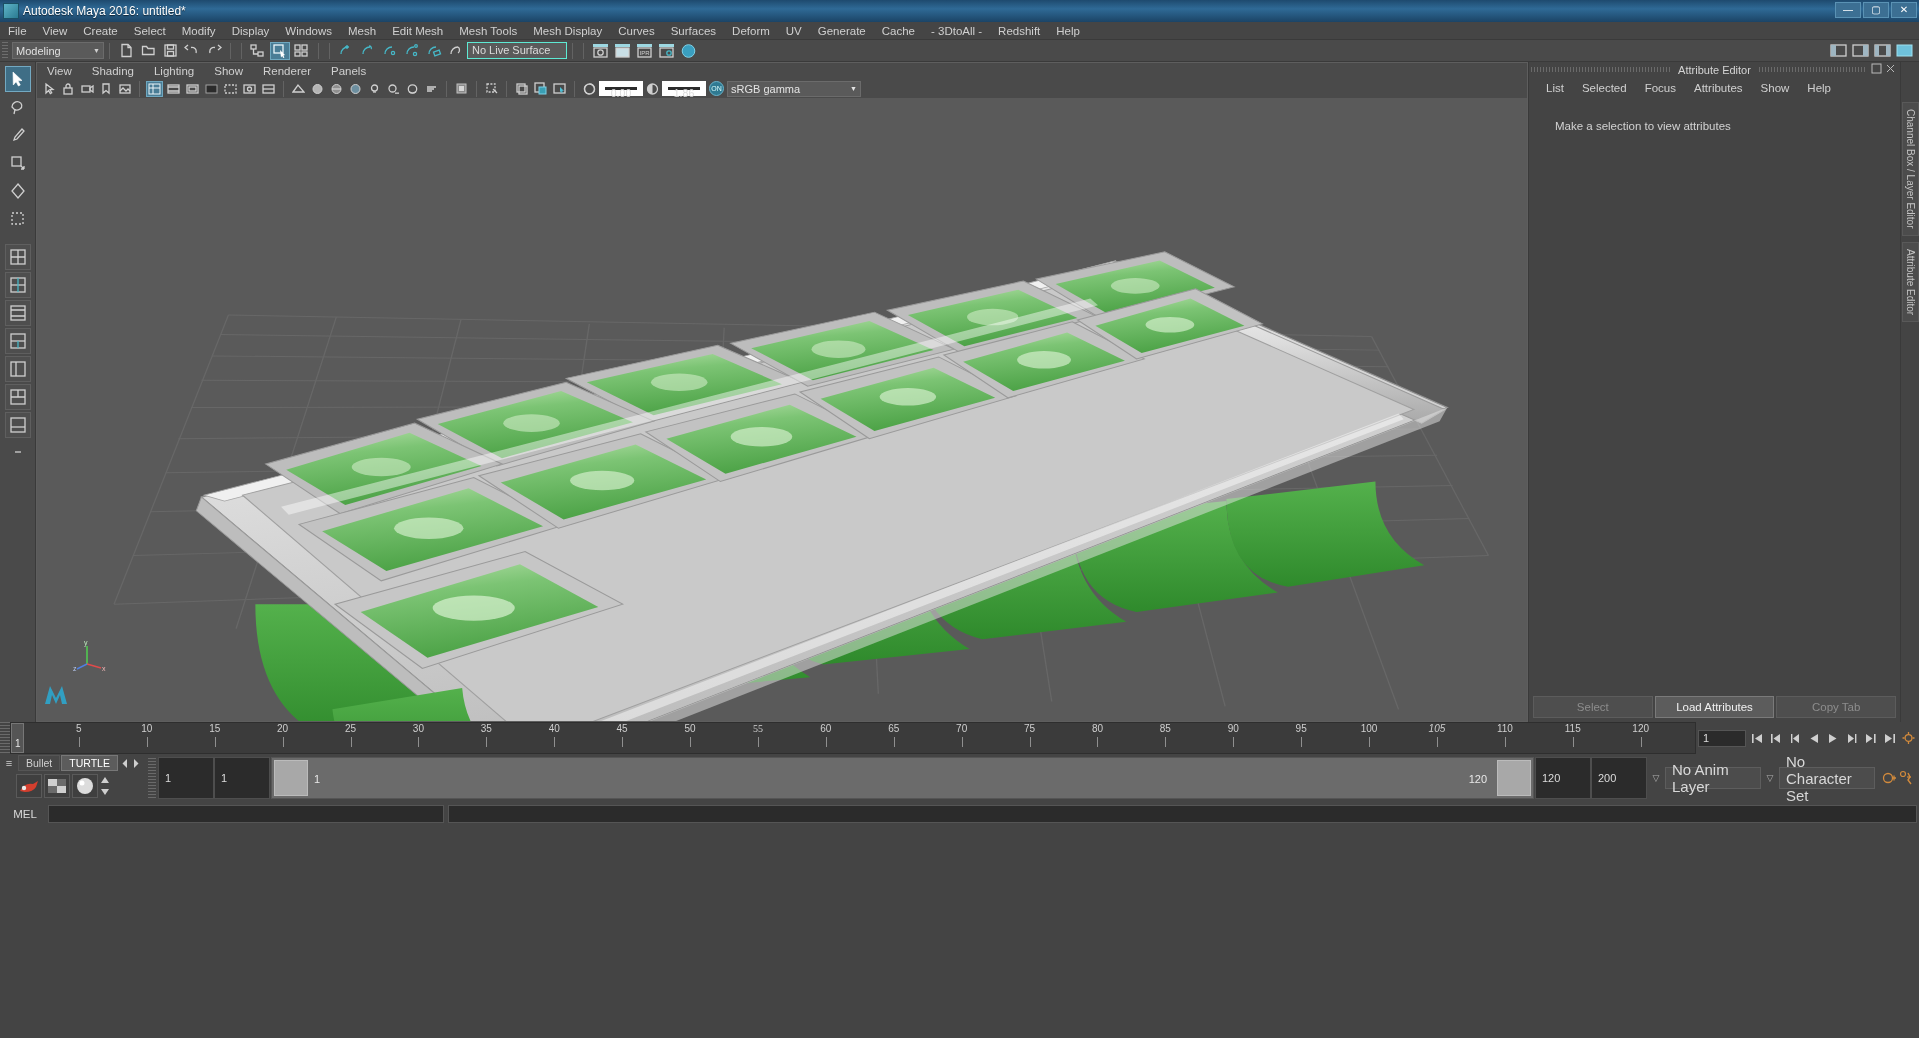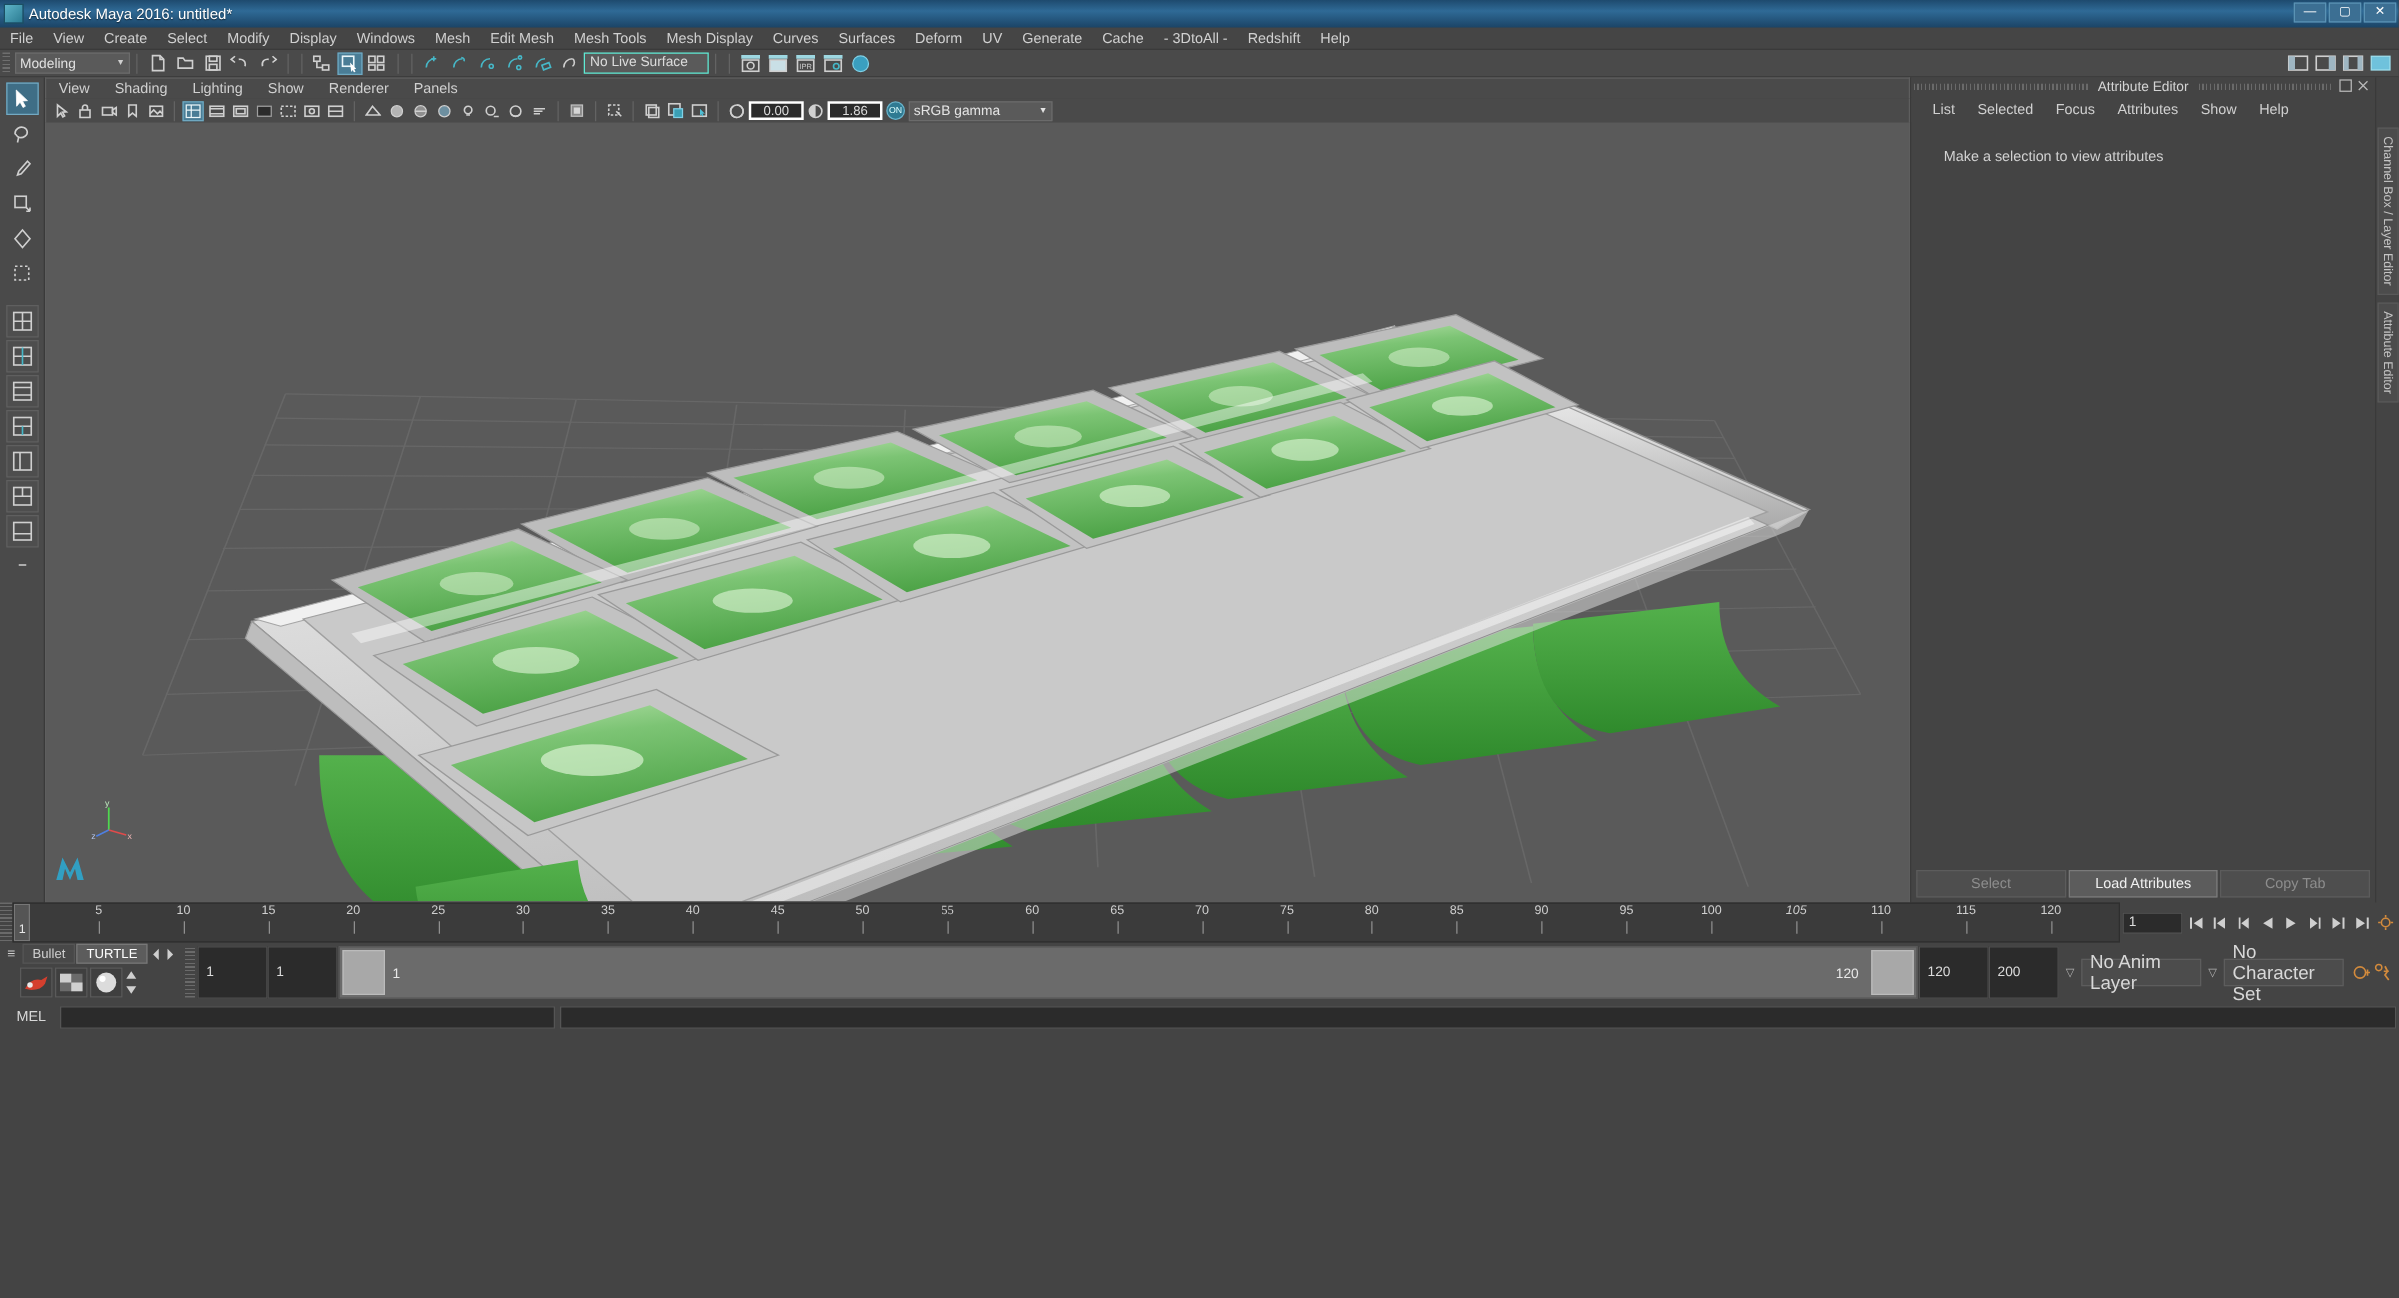--- a/index.html
+++ b/index.html
@@ -95,25 +95,25 @@
     padding: 0 10px; font-size: 11.5px; color: #d0d0d0; line-height: 17px;
   }
   .viewtoolbar {
     height: 19px; background: #4a4a4a; display: flex; align-items: center;
     border-left: 1px solid #5e5e5e; border-right: 1px solid #5e5e5e;
     padding-left: 2px;
   }
   .vtb { width: 17px; height: 16px; display:flex; align-items:center; justify-content:center; flex:none; margin:0 1px;}
   .vtb.on { background: #4a7d96; border: 1px solid #6fa8c0; }
   .numfield {
-    width: 44px; height: 15px; background: #2b2b2b; border: 2px solid #ffffff;
+    width: 44px; height: 15px; background: #2b2b2b; border: 6px solid #ffffff;
     color: #dcdcdc; font-size: 10.5px; line-height: 13px; text-align: center; flex: none;
   }
   .gammasel {
-    width: 115px; height: 16px; background: #5a5a5a; border: 1px solid #6b6b6b;
+    width: 134px; height: 16px; background: #5a5a5a; border: 1px solid #6b6b6b;
     display: flex; align-items: center; justify-content: space-between;
     padding: 0 3px; font-size: 11px; color: #e4e4e4; flex: none; margin-left: 3px;
   }
   .onbadge {
     width: 15px; height: 15px; border-radius: 50%; background: #2f7a92;
     border: 1px solid #69b4cc; color: #dff; font-size: 7px;
     display:flex; align-items:center; justify-content:center; flex:none; margin-left:3px;
   }
   
   .viewport {

